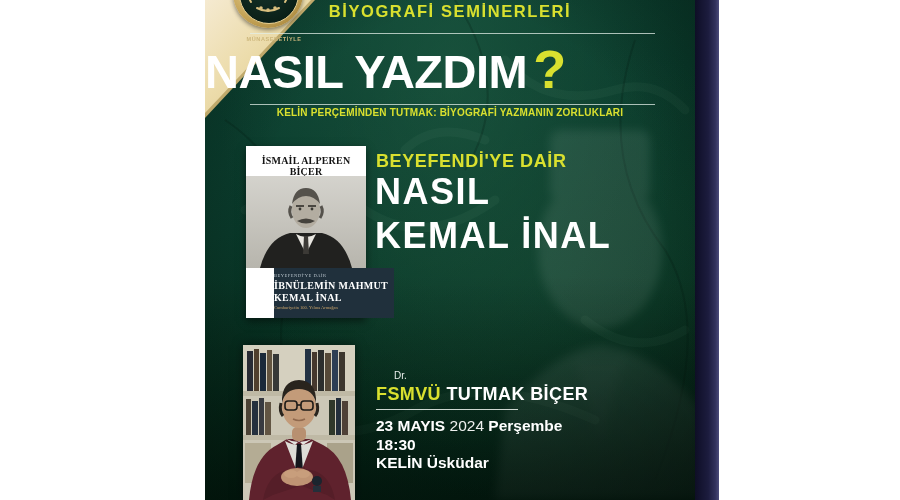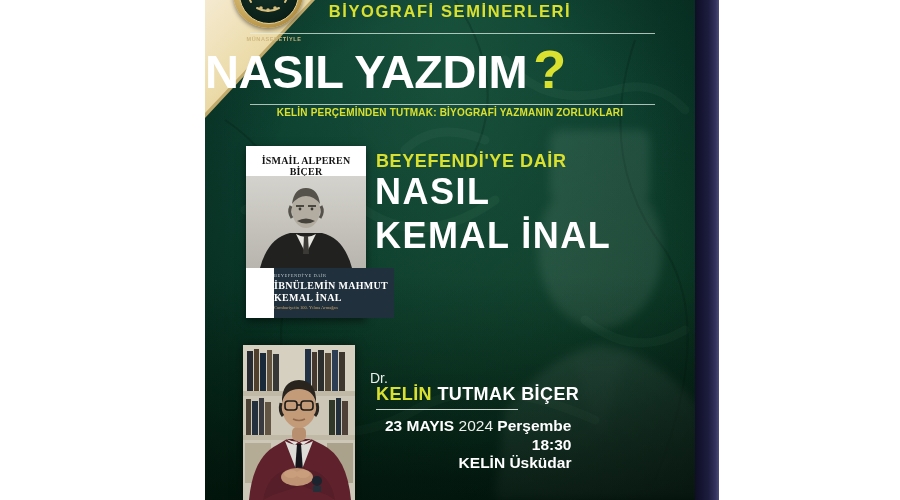--- a/index.html
+++ b/index.html
@@ -67,28 +67,28 @@
     font-family:"Liberation Serif", serif;}
   
   .feature-overline{position:absolute;left:171px;top:151px;color:var(--accent-yellow,#d9e02f);
     font-weight:bold;font-size:18px;letter-spacing:0.6px;}
   .feature-title{position:absolute;left:170px;top:170px;color:#ffffff;font-weight:bold;
     font-size:36px;line-height:44px;letter-spacing:1.5px;white-space:nowrap;}
   
   .speaker-photo{position:absolute;left:38px;top:345px;width:112px;height:155px;
     box-shadow:0 0 10px rgba(0,0,0,0.5);}
   
-  .dr{position:absolute;left:165px;top:370px;color:#e9edeb;font-size:14px;}
+  .dr{position:absolute;left:189px;top:370px;color:#e9edeb;font-size:10px;}
   .speaker-name{position:absolute;left:171px;top:384px;font-weight:bold;font-size:18px;
     letter-spacing:0.4px;white-space:nowrap;color:#ffffff;}
   .speaker-name .first{color:var(--accent-yellow,#d9e02f);}
   .name-underline{position:absolute;left:171px;top:409px;width:142px;height:1px;
     background:rgba(238,244,240,0.85);}
-  .event{position:absolute;left:180px;top:417px;color:#ffffff;font-size:15.5px;
-    line-height:18.5px;white-space:nowrap;text-align:right;}
+  .event{position:absolute;left:171px;top:417px;color:#ffffff;font-size:15.5px;
+    line-height:18.5px;white-space:nowrap;}
   .event .b{font-weight:bold;}
   .event .light{font-weight:normal;color:#eef1ef;}
 </style>
 </head>
 <body>
 
 <div class="poster">
 
   <svg class="bg-script" width="514" height="500" viewBox="0 0 514 500">
     <g fill="none" stroke="#9fc4ae" stroke-opacity="0.06" stroke-width="9" stroke-linecap="round">
@@ -252,21 +252,21 @@
       <ellipse cx="48" cy="129" rx="7" ry="4" fill="#d8a985"></ellipse>
       <ellipse cx="60" cy="129" rx="7" ry="4" fill="#d8a985"></ellipse>
 
       <circle cx="74" cy="136" r="5" fill="#1d2430"></circle>
       <rect x="70" y="141" width="8" height="6" fill="#27303d"></rect>
     </g>
     <rect width="112" height="155" fill="#10241b" opacity="0.08"></rect>
   </svg>
 
   <div class="dr">Dr.</div>
-  <div class="speaker-name"><span class="first">KELİN</span><span> </span><span>TUTMAK BİÇER</span></div>
+  <div class="speaker-name"><span class="first">FSMVÜ</span><span> </span><span>TUTMAK BİÇER</span></div>
   <div class="name-underline"></div>
 
   <div class="event">
     <div><span class="b">23 MAYIS</span><span class="light"> </span><span class="light">2024</span><span> </span><span class="b">Perşembe</span></div>
     <div class="b">18:30</div>
     <div class="b">KELİN Üsküdar</div>
   </div>
 
 </div>
 

